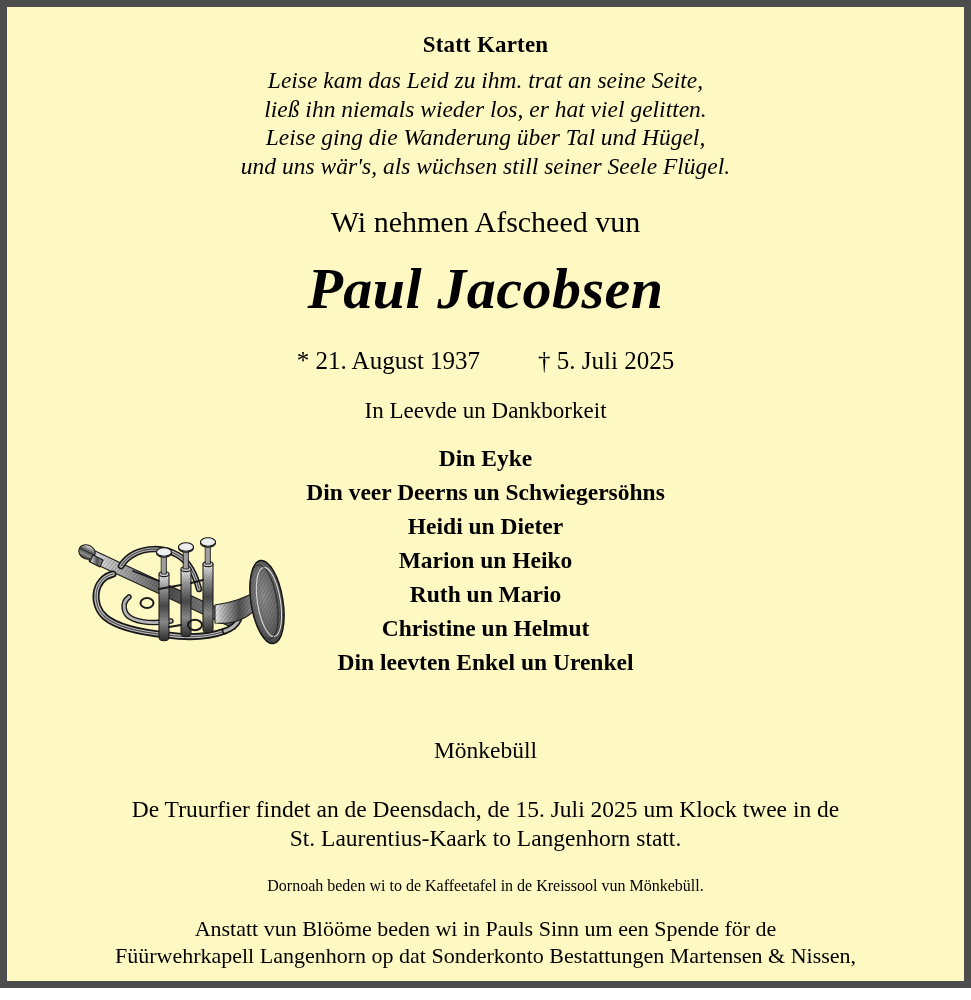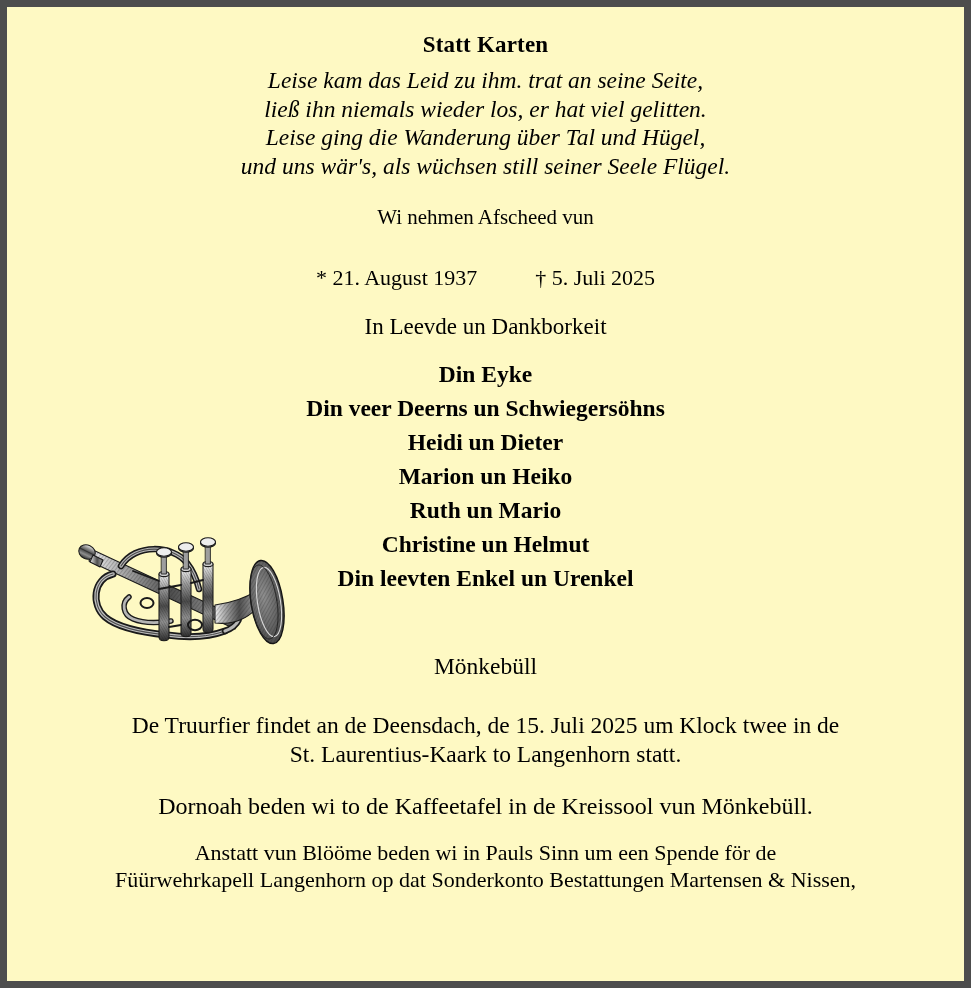--- a/index.html
+++ b/index.html
@@ -42,38 +42,38 @@
 
   .poem {
     font-style: italic;
     font-size: 23.5px;
     line-height: 28.5px;
     margin: 0 0 0 0;
   }
   .poem .pline { display: block; white-space: nowrap; }
 
   .farewell-line {
-    font-size: 21px;
+    font-size: 30px;
     line-height: 1.0;
     margin: 27px 0 2px 0;
   }
 
   .deceased-name {
     font-style: italic;
     font-weight: bold;
     font-size: 58px;
     line-height: 1.0;
     letter-spacing: 0.5px;
     margin: 23px 0 0 0;
   }
 
   .dates-line {
-    font-size: 22px;
-    line-height: 1.0;
-    margin: 39px 0 0 0;
+    font-size: 25px;
+    line-height: 1.0;
+    margin: 30px 0 0 0;
   }
   .dates-line .date-birth { margin-right: 58px; }
 
   .gratitude-line {
     font-size: 23px;
     line-height: 1.0;
     margin: 26px 0 0 0;
   }
 
   .survivors {
@@ -91,21 +91,21 @@
   }
 
   .service-block {
     font-size: 23.5px;
     line-height: 29px;
     margin: 32px 0 0 0;
   }
   .service-block .bline { display: block; white-space: nowrap; }
 
   .reception-line {
-    font-size: 24px;
+    font-size: 16px;
     line-height: 1.0;
     margin: 25px 0 0 0;
     white-space: nowrap;
   }
 
   .donation-block {
     font-size: 22px;
     line-height: 27px;
     margin: 21px 0 0 0;
   }
@@ -131,20 +131,21 @@
 
     <div class="poem">
       <span class="pline">Leise kam das Leid zu ihm. trat an seine Seite,</span>
       <span class="pline">ließ ihn niemals wieder los, er hat viel gelitten.</span>
       <span class="pline">Leise ging die Wanderung über Tal und Hügel,</span>
       <span class="pline">und uns wär's, als wüchsen still seiner Seele Flügel.</span>
     </div>
 
     <div class="farewell-line">Wi nehmen Afscheed vun</div>
 
+    <div class="deceased-name">Paul Jacobsen</div>
 
     <div class="dates-line">
       <span class="date-birth">* 21. August 1937</span><span class="date-death">† 5. Juli 2025</span>
     </div>
 
     <div class="gratitude-line">In Leevde un Dankborkeit</div>
 
     <div class="survivors">
       <span class="sline">Din Eyke</span>
       <span class="sline">Din veer Deerns un Schwiegersöhns</span>

